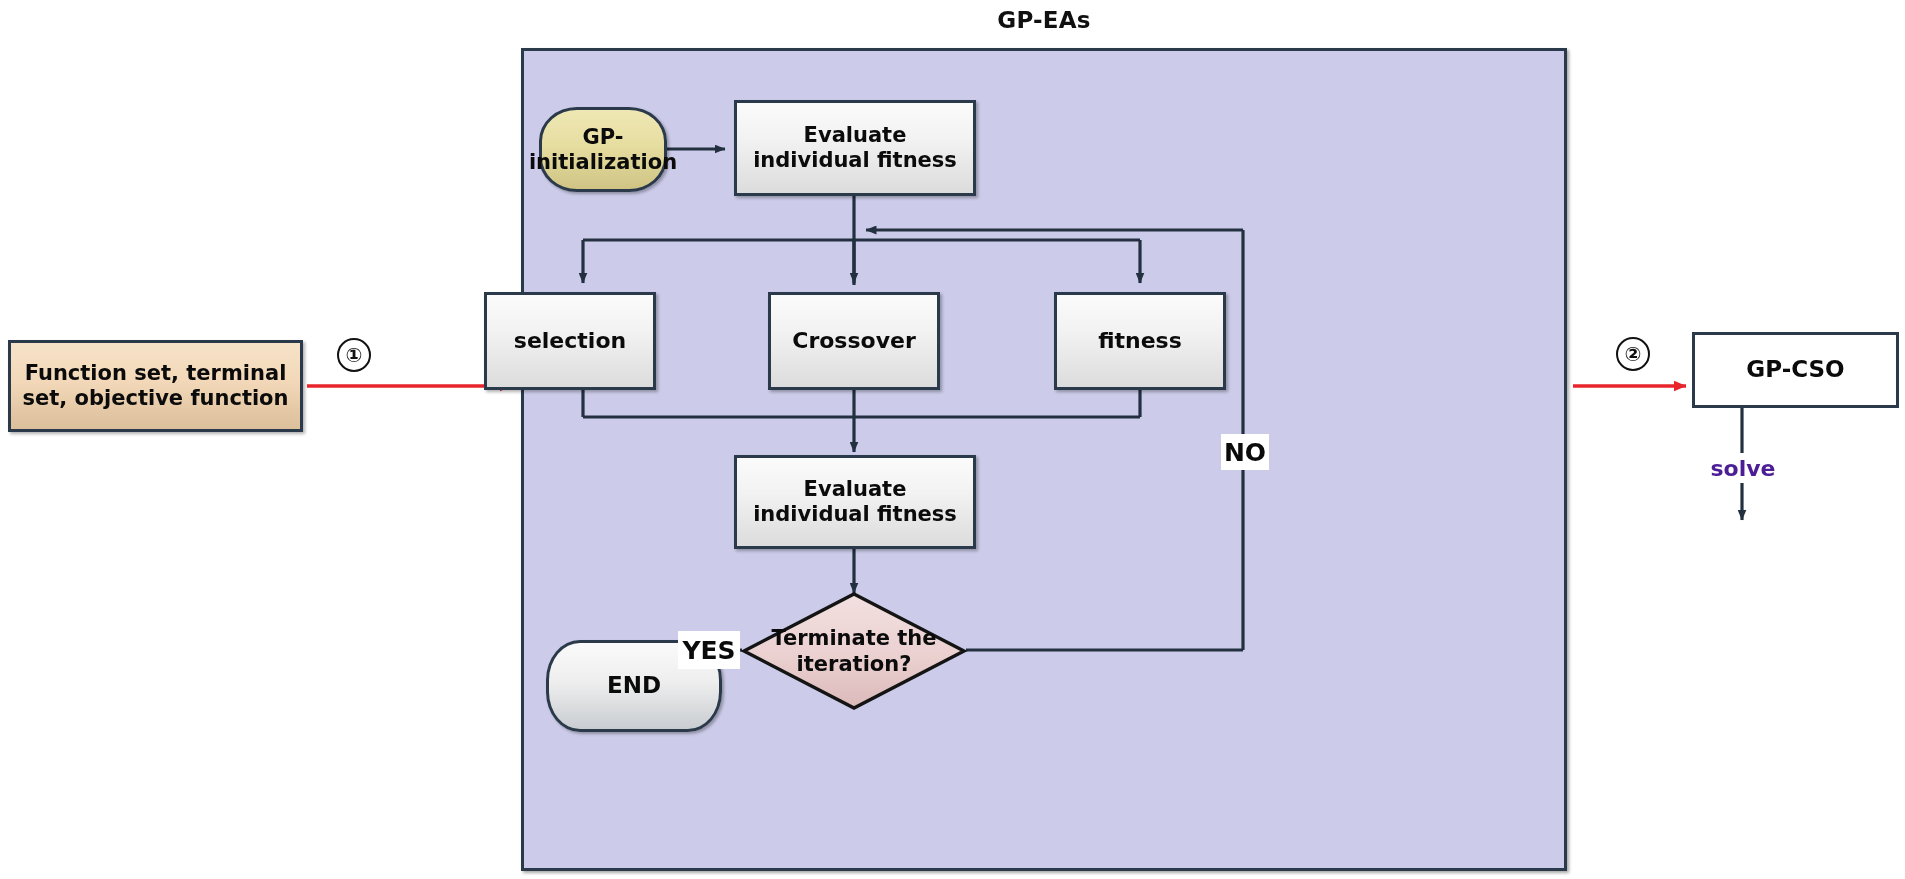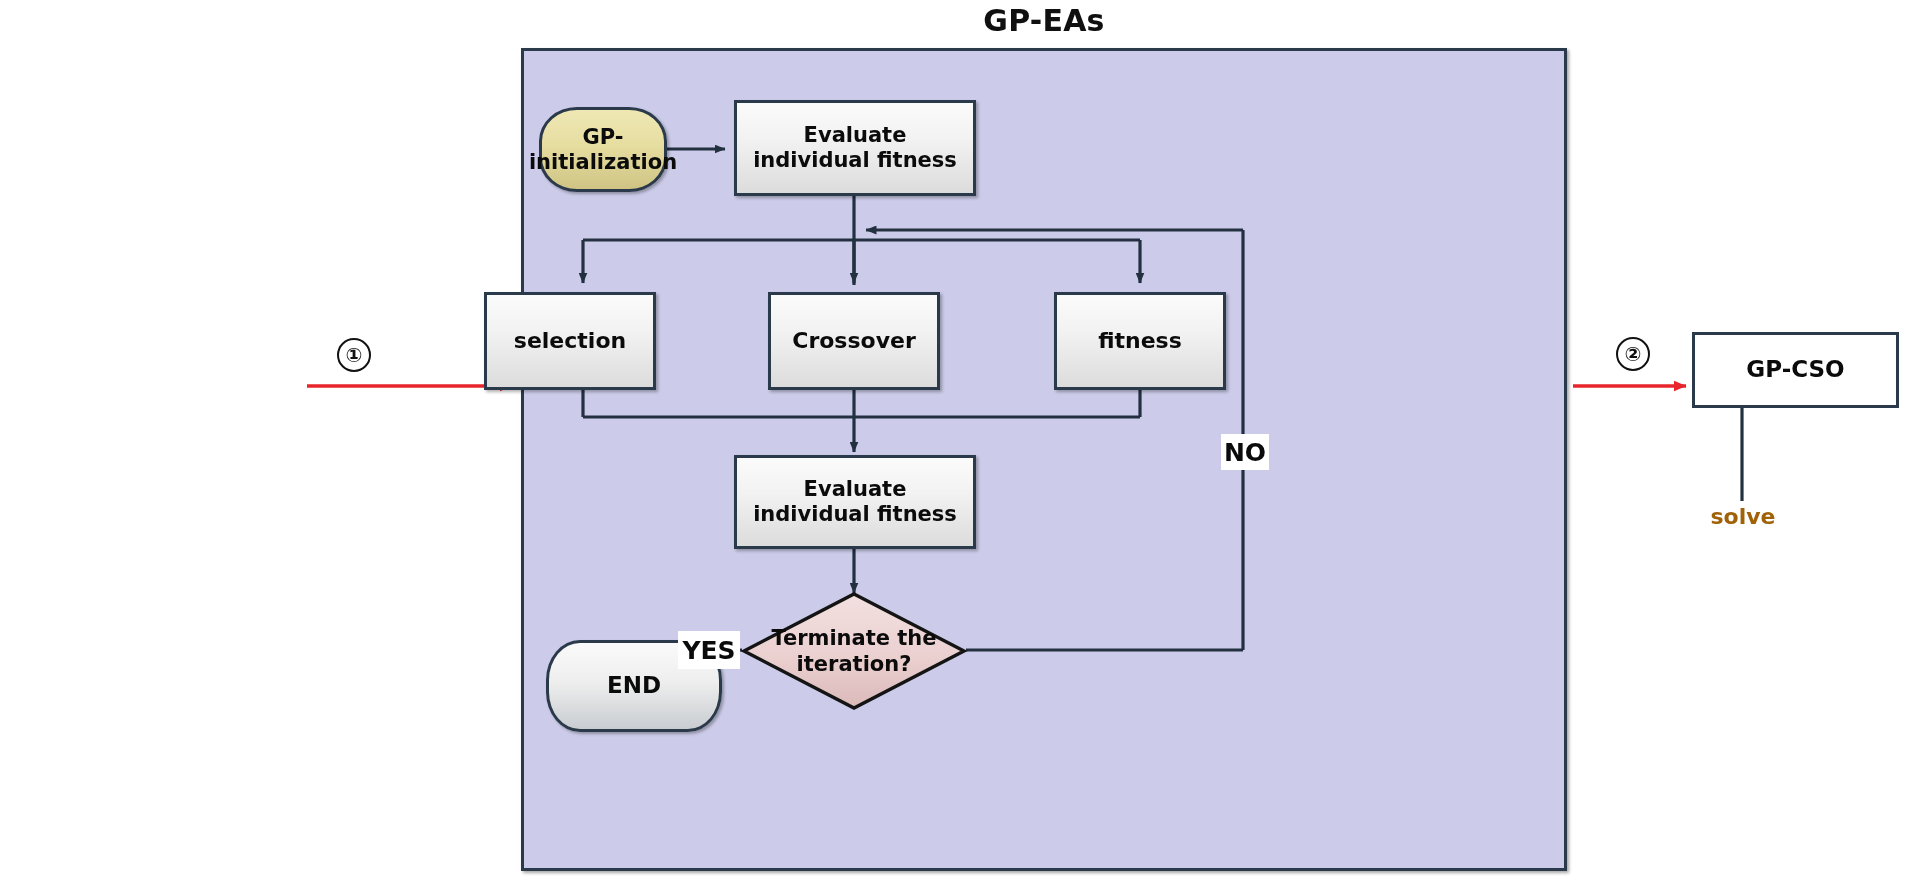--- a/index.html
+++ b/index.html
@@ -32,21 +32,21 @@
     box-shadow: 2px 2px 3px rgba(0,0,0,0.35);
   }
   .panel-title {
     left: 521px;
     top: 0px;
     width: 1046px;
     height: 40px;
     display: flex;
     align-items: center;
     justify-content: center;
-    font-size: 30px;
+    font-size: 23px;
     font-weight: bold;
     color: #101010;
     letter-spacing: 0.2px;
   }
 
   
   .node {
     display: flex;
     align-items: center;
     justify-content: center;
@@ -118,24 +118,23 @@
     align-items: center;
     justify-content: center;
     z-index: 8;
     line-height: 1;
   }
   .plain-label {
     display: flex;
     align-items: center;
     justify-content: center;
     font-weight: bold;
-    color: #a16207;
+    color: #4c1d95;
     z-index: 8;
     background: #ffffff;
-    margin-top: 48px;
   }
 
   
   .step-num {
     width: 34px;
     height: 34px;
     border: 2.5px solid #111;
     border-radius: 50%;
     display: flex;
     align-items: center;
@@ -197,20 +196,24 @@
 
       <line x1="1742" y1="408" x2="1742" y2="520" marker-end="url(#arrowDark)"></line>
     </g>
 
     <g stroke="#e8252a" stroke-width="3.6" fill="none">
       <line x1="307" y1="386" x2="512" y2="386" marker-end="url(#arrowRed)"></line>
       <line x1="1573" y1="386" x2="1686" y2="386" marker-end="url(#arrowRed)"></line>
     </g>
   </svg>
 
+  <div class="abs node tan-box" style="left:8px; top:340px; width:295px; height:92px; font-size:21px; flex-direction:column;">
+    <span>Function set, terminal</span>
+    <span>set, objective function</span>
+  </div>
 
   <div class="abs step-num" style="left:337px; top:338px;">①</div>
 
   <div class="abs node term-yellow" style="left:539px; top:107px; width:128px; height:85px; font-size:21px; flex-direction:column;">
     <span>GP-</span>
     <span>initialization</span>
   </div>
 
   <div class="abs node proc" style="left:734px; top:100px; width:242px; height:96px; font-size:21px; flex-direction:column;">
     <span>Evaluate</span>

